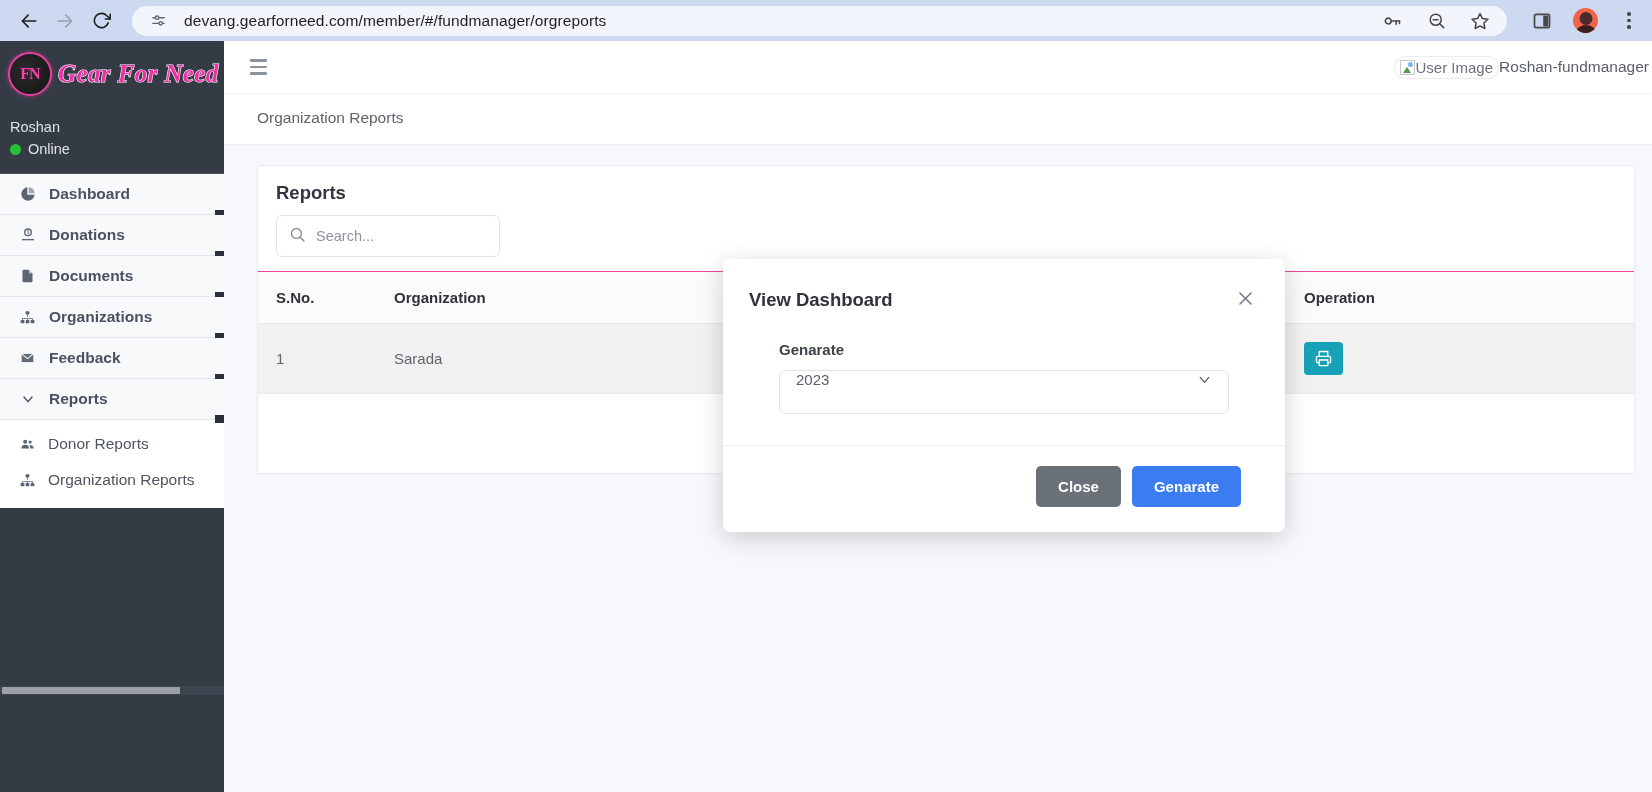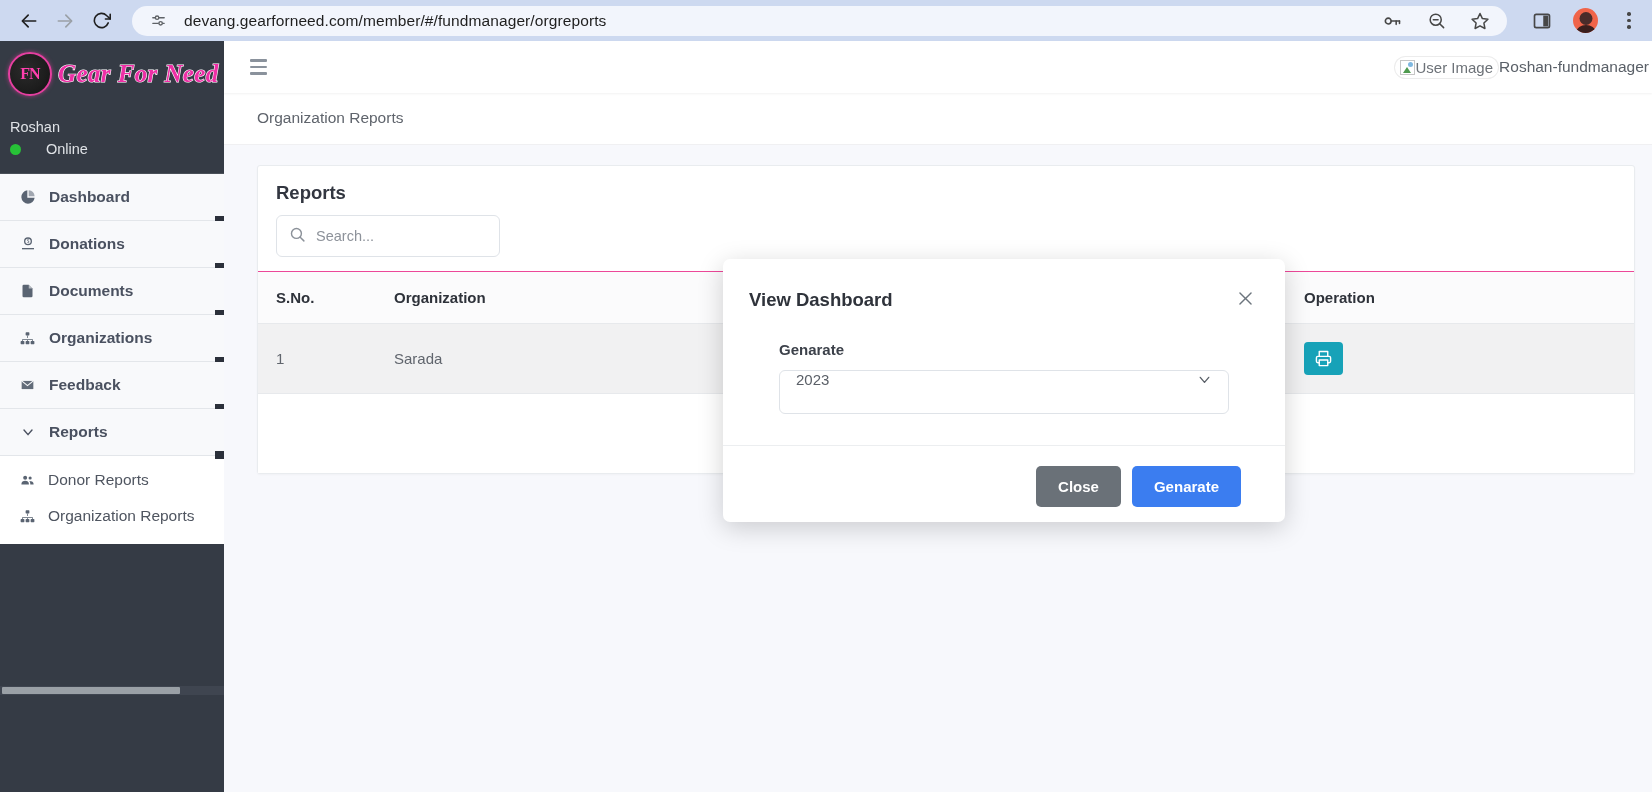--- a/index.html
+++ b/index.html
@@ -127,27 +127,27 @@
     font-style: italic;
     font-size: 25px;
     color: #ee2fa6;
     -webkit-text-stroke: 1.2px #ffffff;
     paint-order: stroke fill;
     letter-spacing: .4px;
     white-space: nowrap;
   }
   .user-block { padding: 12px 0 16px 10px; }
   .user-name { color: #dfe2e6; font-size: 14.5px; margin-bottom: 6px; }
-  .user-status { display: flex; align-items: center; gap: 25px; color: #dfe2e6; font-size: 14.5px; }
+  .user-status { display: flex; align-items: center; gap: 7px; color: #dfe2e6; font-size: 14.5px; }
   .dot-online { width: 11px; height: 11px; border-radius: 50%; background: #27c237; display:block; }
   .side-sep { height: 1px; background: #4a5058; margin: 0 0 0 0; }
 
   .menu { display: flex; flex-direction: column; }
   .menu-item {
-    height: 47px;
+    height: 41px;
     background: #f8f9fb;
     display: flex;
     align-items: center;
     padding-left: 18px;
     gap: 12px;
     border-bottom: 1px solid #e3e6ea;
     position: relative;
   }
   .menu-item .mi-icon {
     width: 19px; display:flex; align-items:center; justify-content:center;
@@ -329,21 +329,21 @@
     border-radius: 6px;
     display: flex; justify-content: space-between;
     padding: 0 15px 0 16px;
     font-size: 15px; color: #5b6068;
     background: #fff;
   }
   .select-box .chev { color:#5a6068; display:flex; }
   .modal-foot {
     margin-top: 31px;
     border-top: 1px solid #eceef0;
-    padding: 20px 44px 15px 26px;
+    padding: 20px 44px 25px 26px;
     display: flex; justify-content: flex-end; gap: 11px;
   }
   .btn {
     border: none; border-radius: 5px;
     font-family: "Liberation Sans", sans-serif;
     font-size: 15px; font-weight: 700;
     color: #ffffff;
     padding: 13px 22px;
     cursor: pointer;
     line-height: 1;

